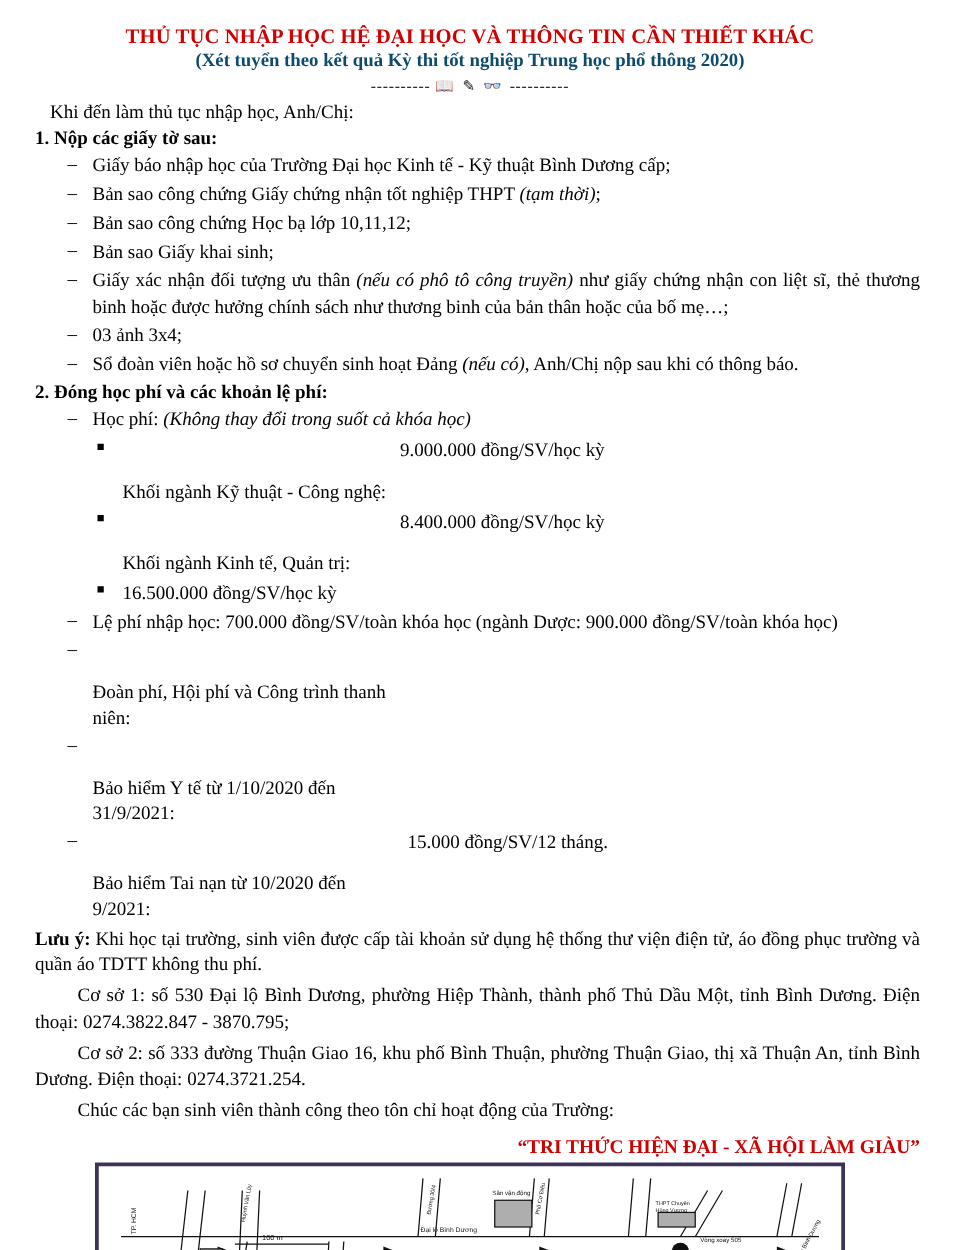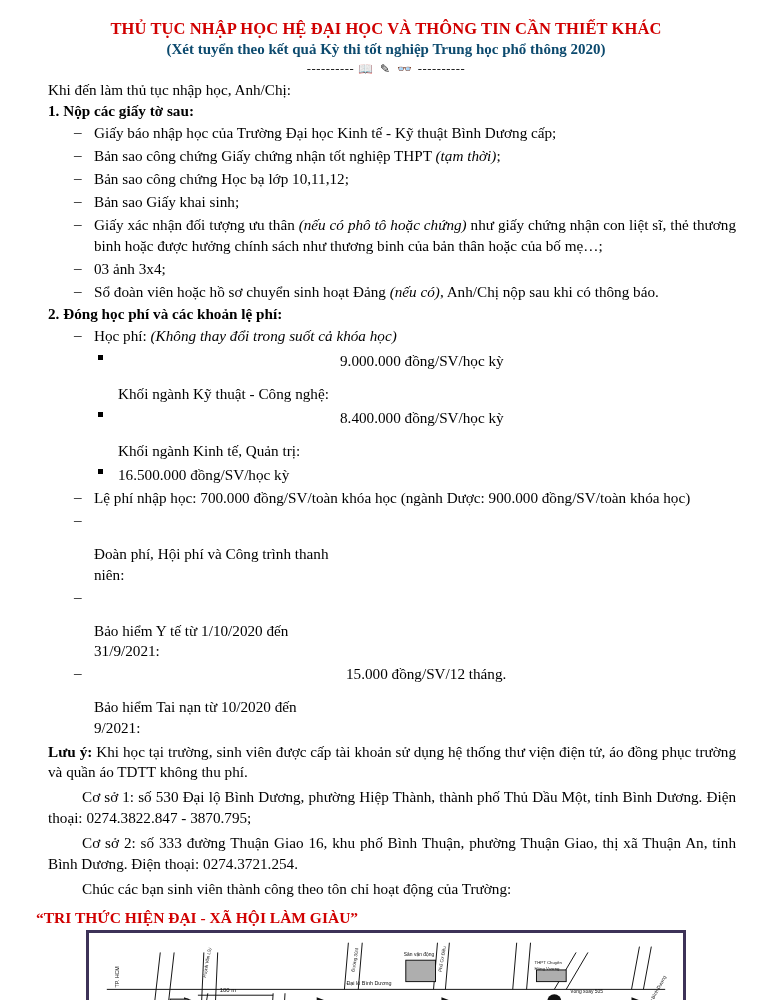--- a/index.html
+++ b/index.html
@@ -2,32 +2,32 @@
 <html><head>
 <meta charset="utf-8">
 <style>
   html,body{margin:0;padding:0;}
   body{
     width:772px;height:1000px;background:#fff;
     font-family:"Liberation Serif","DejaVu Serif",serif;
     color:#000;overflow:hidden;
   }
   .page{position:relative;width:772px;height:1000px;box-sizing:border-box;
-        padding:18px 36px 0 36px;}
+        padding:18px 36px 0 16px;}
 
   
   .title{color:#d00000;font-weight:bold;text-align:center;font-size:16.5px;
          line-height:1.28;letter-spacing:.1px;}
   .subtitle{color:#0c4a6e;font-weight:bold;text-align:center;font-size:15px;
             line-height:1.3;margin-top:1px;}
   .divider{text-align:center;font-size:12.5px;letter-spacing:.6px;margin:2px 0 4px;color:#111;}
   .divider .glyph{font-size:12px;letter-spacing:2px;}
 
   
-  .lead{font-size:15.2px;margin:2px 0 0 12px;}
+  .lead{font-size:15.2px;margin:2px 0 0 24px;}
   .sec-head{font-size:15.2px;font-weight:bold;margin:3px 0 0 12px;}
 
   ul{list-style:none;margin:0;padding:0;}
   li{font-size:15.2px;line-height:1.33;}
 
   .dash-list{margin:1px 0 0 0;}
   .dash-list > li{position:relative;padding-left:58px;margin-top:3px;}
   .dash-list > li .dash{position:absolute;left:38px;top:-1px;}
 
   .sq-list{margin:1px 0 0 0;}
@@ -40,21 +40,21 @@
 
   .fee2 .fee-name{width:252px;flex:0 0 252px;}
 
   .just{text-align:justify;}
   .note{font-size:15.2px;line-height:1.34;margin:4px 0 0 12px;text-align:justify;}
   .note b{font-weight:bold;margin-top:21px;}
   .para{font-size:15.2px;line-height:1.34;margin:5px 0 0 12px;text-align:justify;text-indent:34px;}
   .para.noind{text-indent:34px;}
   i{font-style:italic;}
 
-  .slogan{color:#d00000;font-weight:bold;text-align:left;font-size:15.5px;margin:10px 0 3px;}
+  .slogan{color:#d00000;font-weight:bold;text-align:right;font-size:15.5px;margin:10px 0 3px;}
 
   
   .map-wrap{position:relative;margin:0 auto;width:600px;height:215px;
             border:3px solid #3d3258;background:#fff;box-sizing:border-box;}
   .map-wrap svg{display:block;width:100%;height:100%;}
   .mlabel{font-family:"Liberation Sans","DejaVu Sans",sans-serif;fill:#111;}
   .callout-text{font-family:"Liberation Serif","DejaVu Serif",serif;fill:#111;font-weight:bold;}
 </style>
 </head>
 <body>
@@ -76,21 +76,21 @@
   <ul class="dash-list">
     <li><span class="dash">–</span>
       <span>Giấy báo nhập học của Trường Đại học Kinh tế - Kỹ thuật Bình Dương cấp;</span></li>
     <li><span class="dash">–</span>
       <span>Bản sao công chứng Giấy chứng nhận tốt nghiệp THPT </span><i>(tạm thời)</i><span>;</span></li>
     <li><span class="dash">–</span>
       <span>Bản sao công chứng Học bạ lớp 10,11,12;</span></li>
     <li><span class="dash">–</span>
       <span>Bản sao Giấy khai sinh;</span></li>
     <li class="just"><span class="dash">–</span>
-      <span>Giấy xác nhận đối tượng ưu thân </span><i>(nếu có phô tô hoặc chứng)</i><span> như giấy chứng nhận con liệt sĩ, thẻ thương binh hoặc được hưởng chính sách như thương binh của bản thân hoặc của bố mẹ…;</span></li>
+      <span>Giấy xác nhận đối tượng ưu thân </span><i>(nếu có phô tô công truyền)</i><span> như giấy chứng nhận con liệt sĩ, thẻ thương binh hoặc được hưởng chính sách như thương binh của bản thân hoặc của bố mẹ…;</span></li>
     <li><span class="dash">–</span>
       <span>03 ảnh 3x4;</span></li>
     <li><span class="dash">–</span>
       <span>Sổ đoàn viên hoặc hồ sơ chuyển sinh hoạt Đảng </span><i>(nếu có)</i><span>, Anh/Chị nộp sau khi có thông báo.</span></li>
   </ul>
 
   <div class="sec-head">2. Đóng học phí và các khoản lệ phí:</div>
   <ul class="dash-list">
     <li><span class="dash">–</span>
       <span>Học phí:</span>

